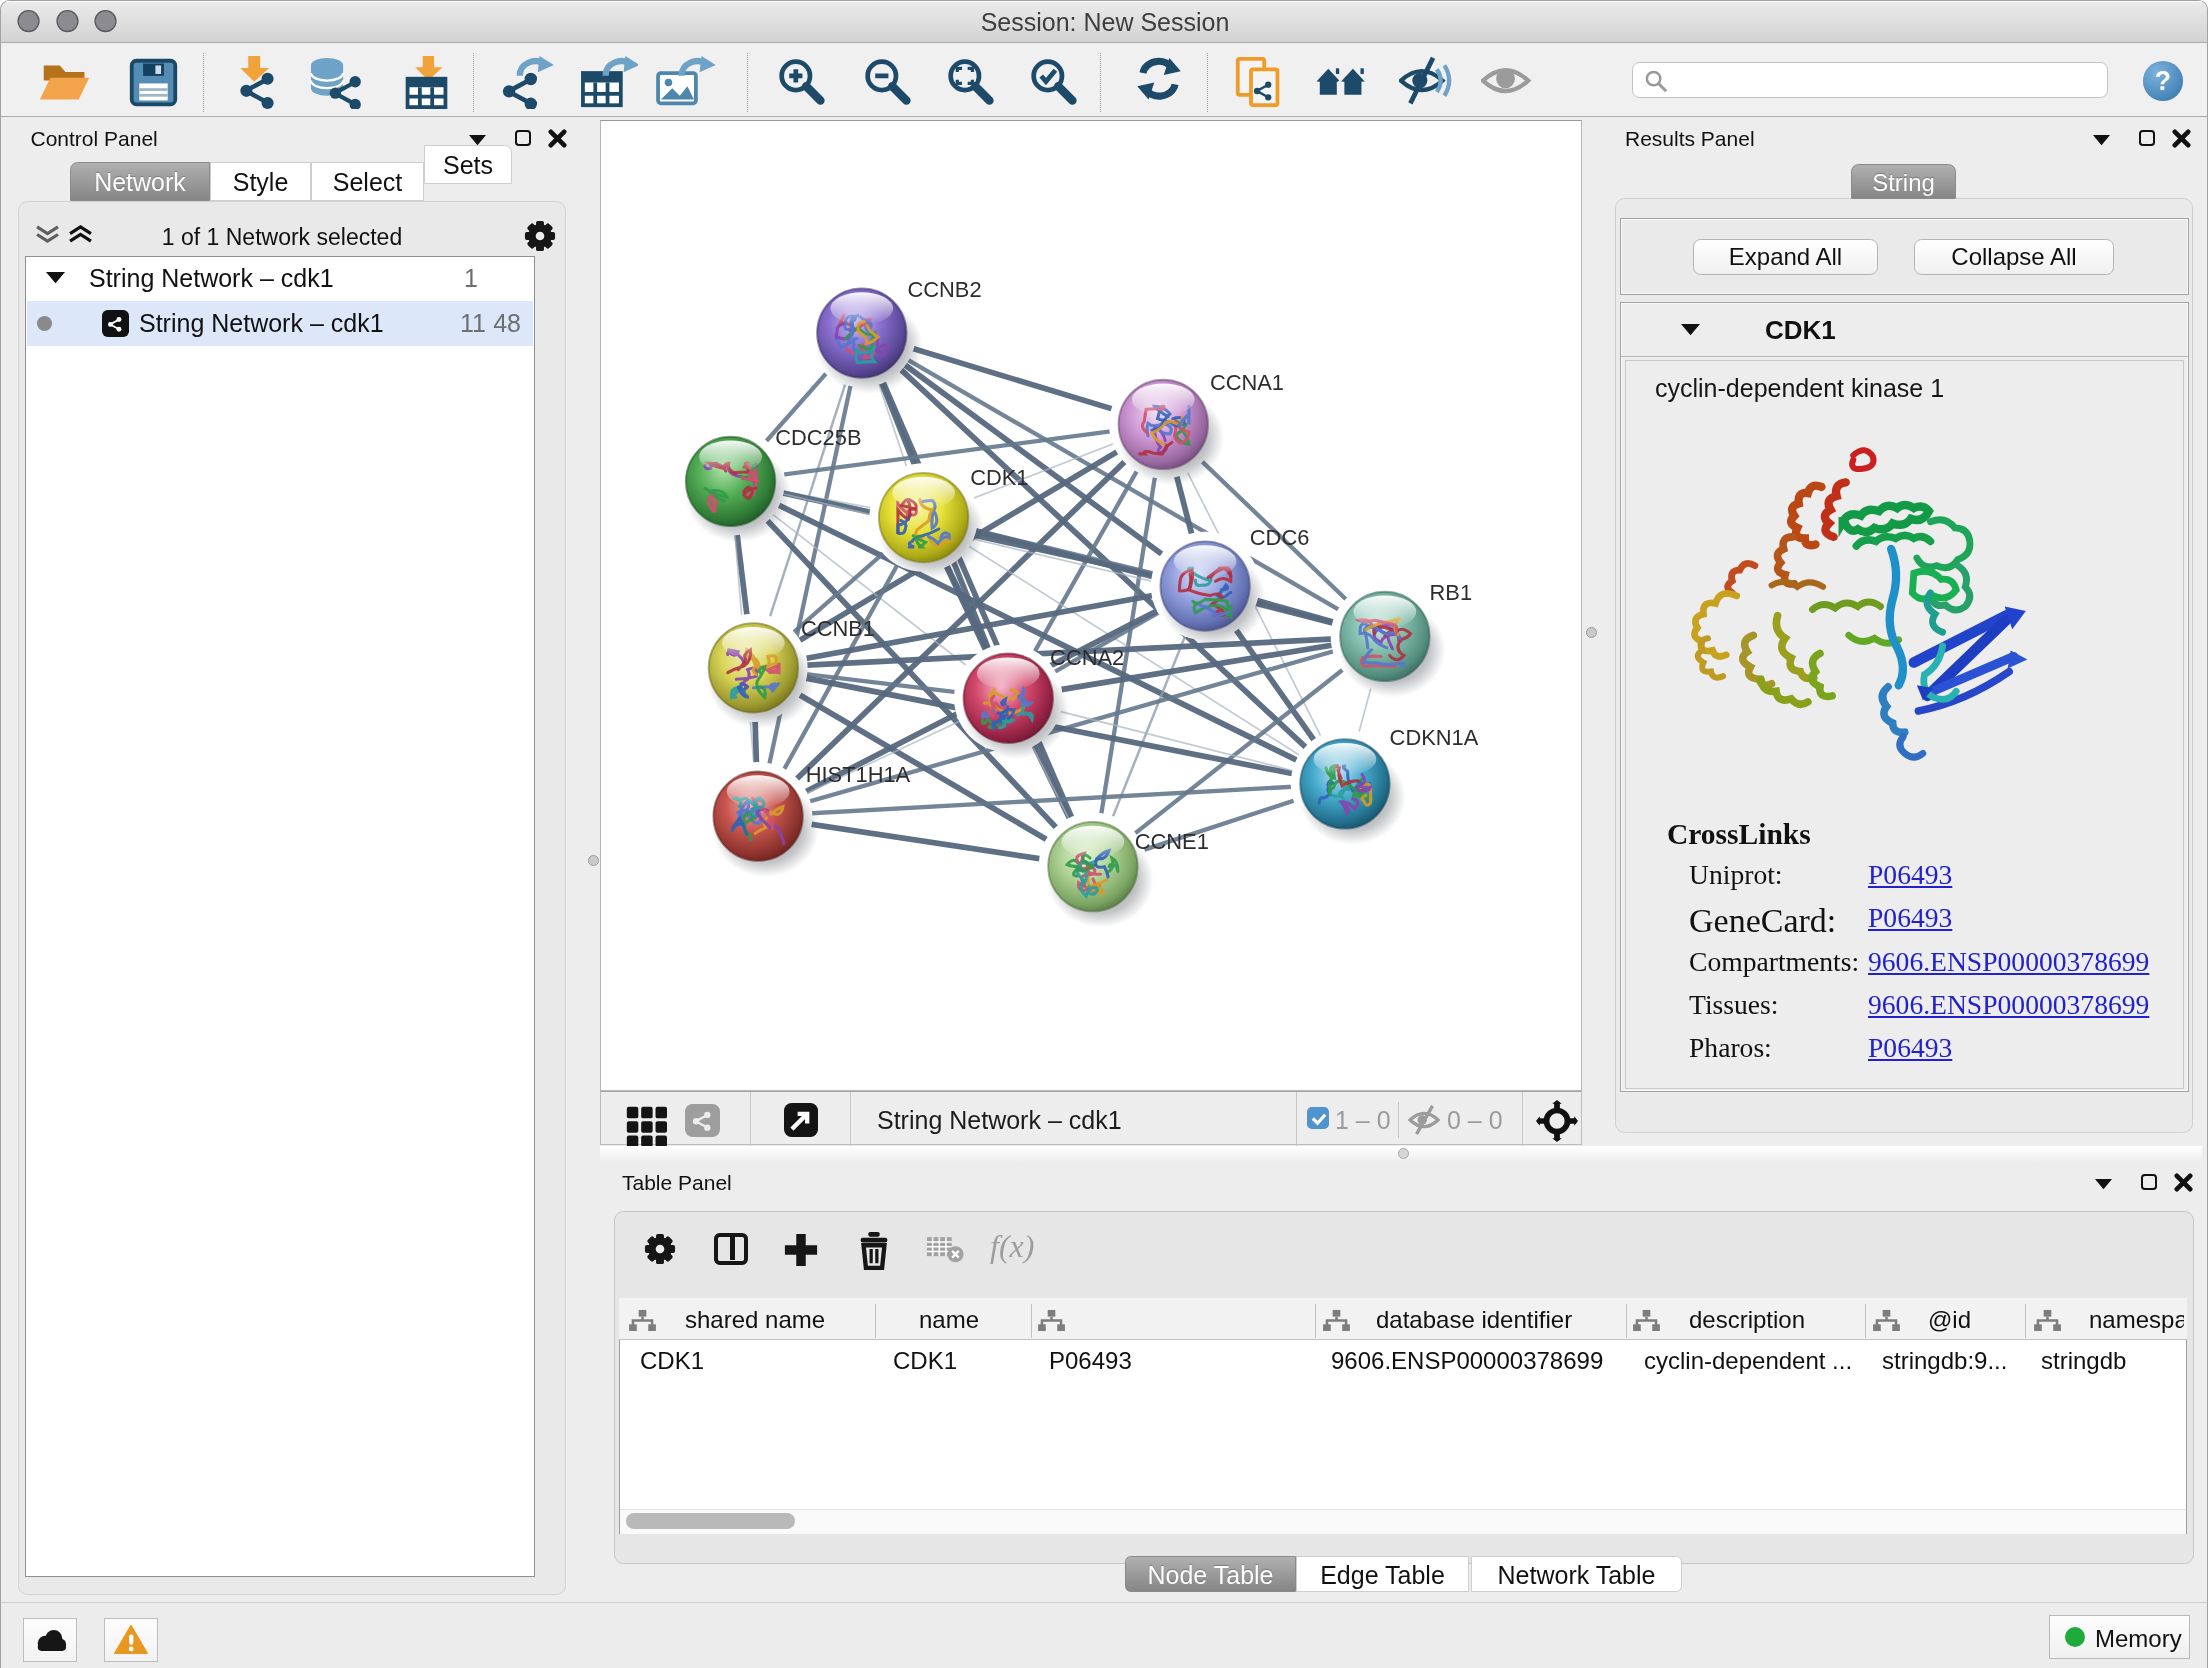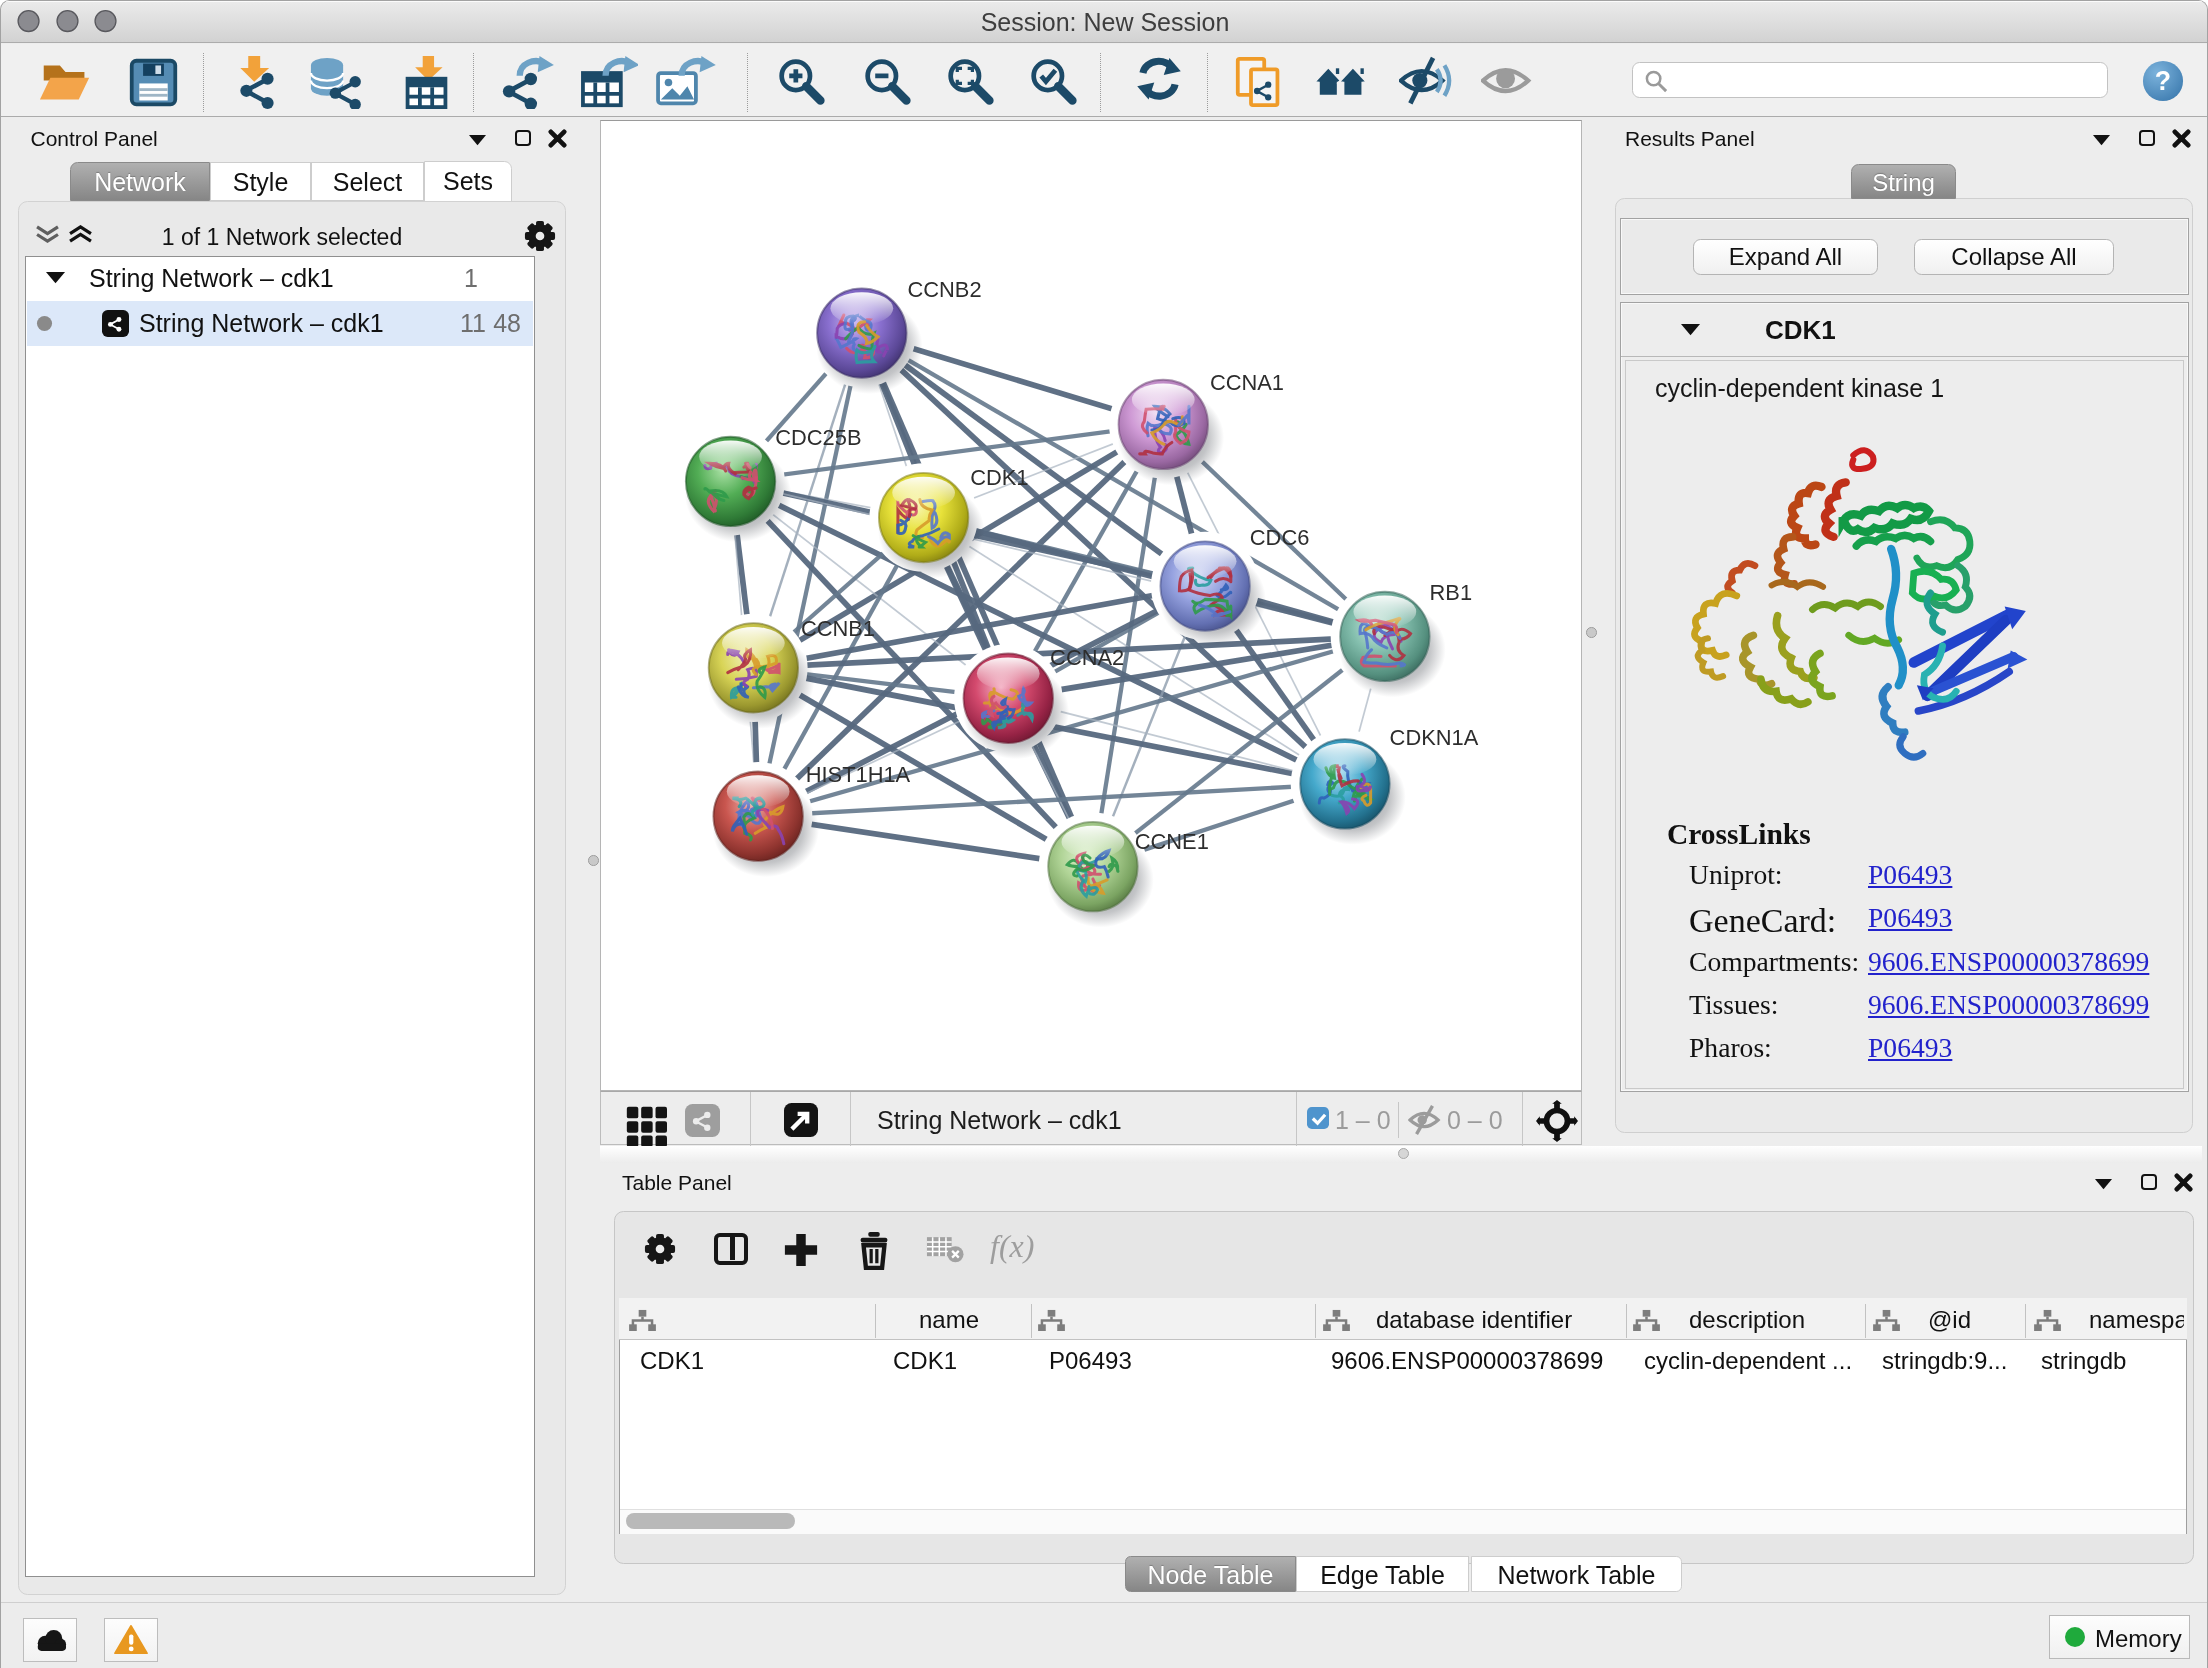--- a/index.html
+++ b/index.html
@@ -175,21 +175,21 @@
     <svg style="position:absolute;left:467px;top:132px;" width="19" height="13.3" viewBox="0 0 20 14">
       <path d="M1 2 h18 L10 13 Z" fill="#111"></path>
     </svg>
     <div class="abs" style="left:514px;top:129px;width:16px;height:16px;border:2.5px solid #111;border-radius:3.8px"></div>
     <svg style="position:absolute;left:547px;top:128px;" width="19" height="19" viewBox="0 0 20 20">
       <path d="M3 3 L17 17 M17 3 L3 17" stroke="#111" stroke-width="5" stroke-linecap="round"></path>
     </svg>
     <div class="gtab" style="left:69px;top:161px;width:140px;height:39px;line-height:39px;border-radius:7.6px 0 0 0">Network</div>
     <div class="wtab" style="left:209px;top:161px;width:101px;height:39px;line-height:39px">Style</div>
     <div class="wtab" style="left:310px;top:161px;width:113px;height:39px;line-height:39px">Select</div>
-    <div class="wtab" style="left:423px;top:160px;width:88px;height:56px;line-height:39px;border-radius:0 7.6px 0 0">Sets</div>
+    <div class="wtab" style="left:423px;top:144px;width:88px;height:39px;line-height:39px;border-radius:0 7.6px 0 0">Sets</div>
     <div class="abs" style="left:17px;top:200px;width:548px;height:1394px;background:#e9e9e9;border:1px solid #d2d2d2;border-radius:9.5px"></div>
     <svg style="position:absolute;left:34px;top:224px;" width="25" height="19" viewBox="0 0 26 20">
       <path d="M2 2 l11 7 11 -7 M2 10 l11 7 11 -7" stroke="#5f5f5f" stroke-width="3.4" fill="none"></path>
     </svg>
     <svg style="position:absolute;left:67px;top:224px;" width="25" height="19" viewBox="0 0 26 20">
       <path d="M2 17 l11 -7 11 7 M2 9 l11 -7 11 7" stroke="#111" stroke-width="3.4" fill="none"></path>
     </svg>
     <div class="abs" style="left:105px;top:223px;width:352px;text-align:center;font-size:23px;color:#111">1 of 1 Network selected</div>
     <svg style="position:absolute;left:523px;top:219px;" width="32" height="32" viewBox="0 0 34 34">
       <circle cx="17" cy="17" r="12.5" fill="#161616"></circle>
@@ -693,20 +693,21 @@
     </svg>
     <svg style="position:absolute;left:925px;top:1235px;" width="38" height="27" viewBox="0 0 40 28">
       <rect x="1" y="1" width="26" height="20" fill="#a2a2a2"></rect>
       <path d="M1 6 h26 M1 11 h26 M1 16 h26 M7 1 v20 M14 1 v20 M21 1 v20" stroke="#fff" stroke-width="1.6"></path>
       <circle cx="31" cy="19" r="8.5" fill="#a2a2a2"></circle>
       <path d="M27.5 15.5 l7 7 M34.5 15.5 l-7 7" stroke="#fff" stroke-width="2.4"></path>
     </svg>
     <div class="abs serif" style="left:989px;top:1227px;font-size:32px;font-style:italic;color:#9d9d9d">f(x)</div>
     <div class="abs" style="left:618px;top:1297px;width:1568px;height:236px;background:#fff;border:1px solid #9e9e9e"></div>
     <div class="abs" style="left:618px;top:1297px;width:1568px;height:42px;background:#f2f2f2;border-bottom:1px solid #c2c2c2"></div>
+    <div class="abs" style="left:684px;top:1305px;width:1499px;font-size:24px;color:#111;white-space:nowrap;overflow:hidden">shared name</div>
     <svg style="position:absolute;left:628px;top:1308px;" width="27" height="22" viewBox="0 0 28 23">
       <g stroke="#7d7d7d" stroke-width="2.6" fill="#7d7d7d">
         <rect x="10" y="1" width="8" height="7" stroke="none"></rect>
         <path d="M14 8 v4 M4 17 v-5 h20 v5" fill="none"></path>
         <rect x="0" y="16" width="8" height="7" stroke="none"></rect>
         <rect x="20" y="16" width="8" height="7" stroke="none"></rect>
       </g>
     </svg>
     <div class="abs" style="left:874px;top:1303px;width:0;height:34px;border-left:1px solid #c2c2c2"></div>
     <div class="abs" style="left:918px;top:1305px;width:1265px;font-size:24px;color:#111;white-space:nowrap;overflow:hidden">name</div>

